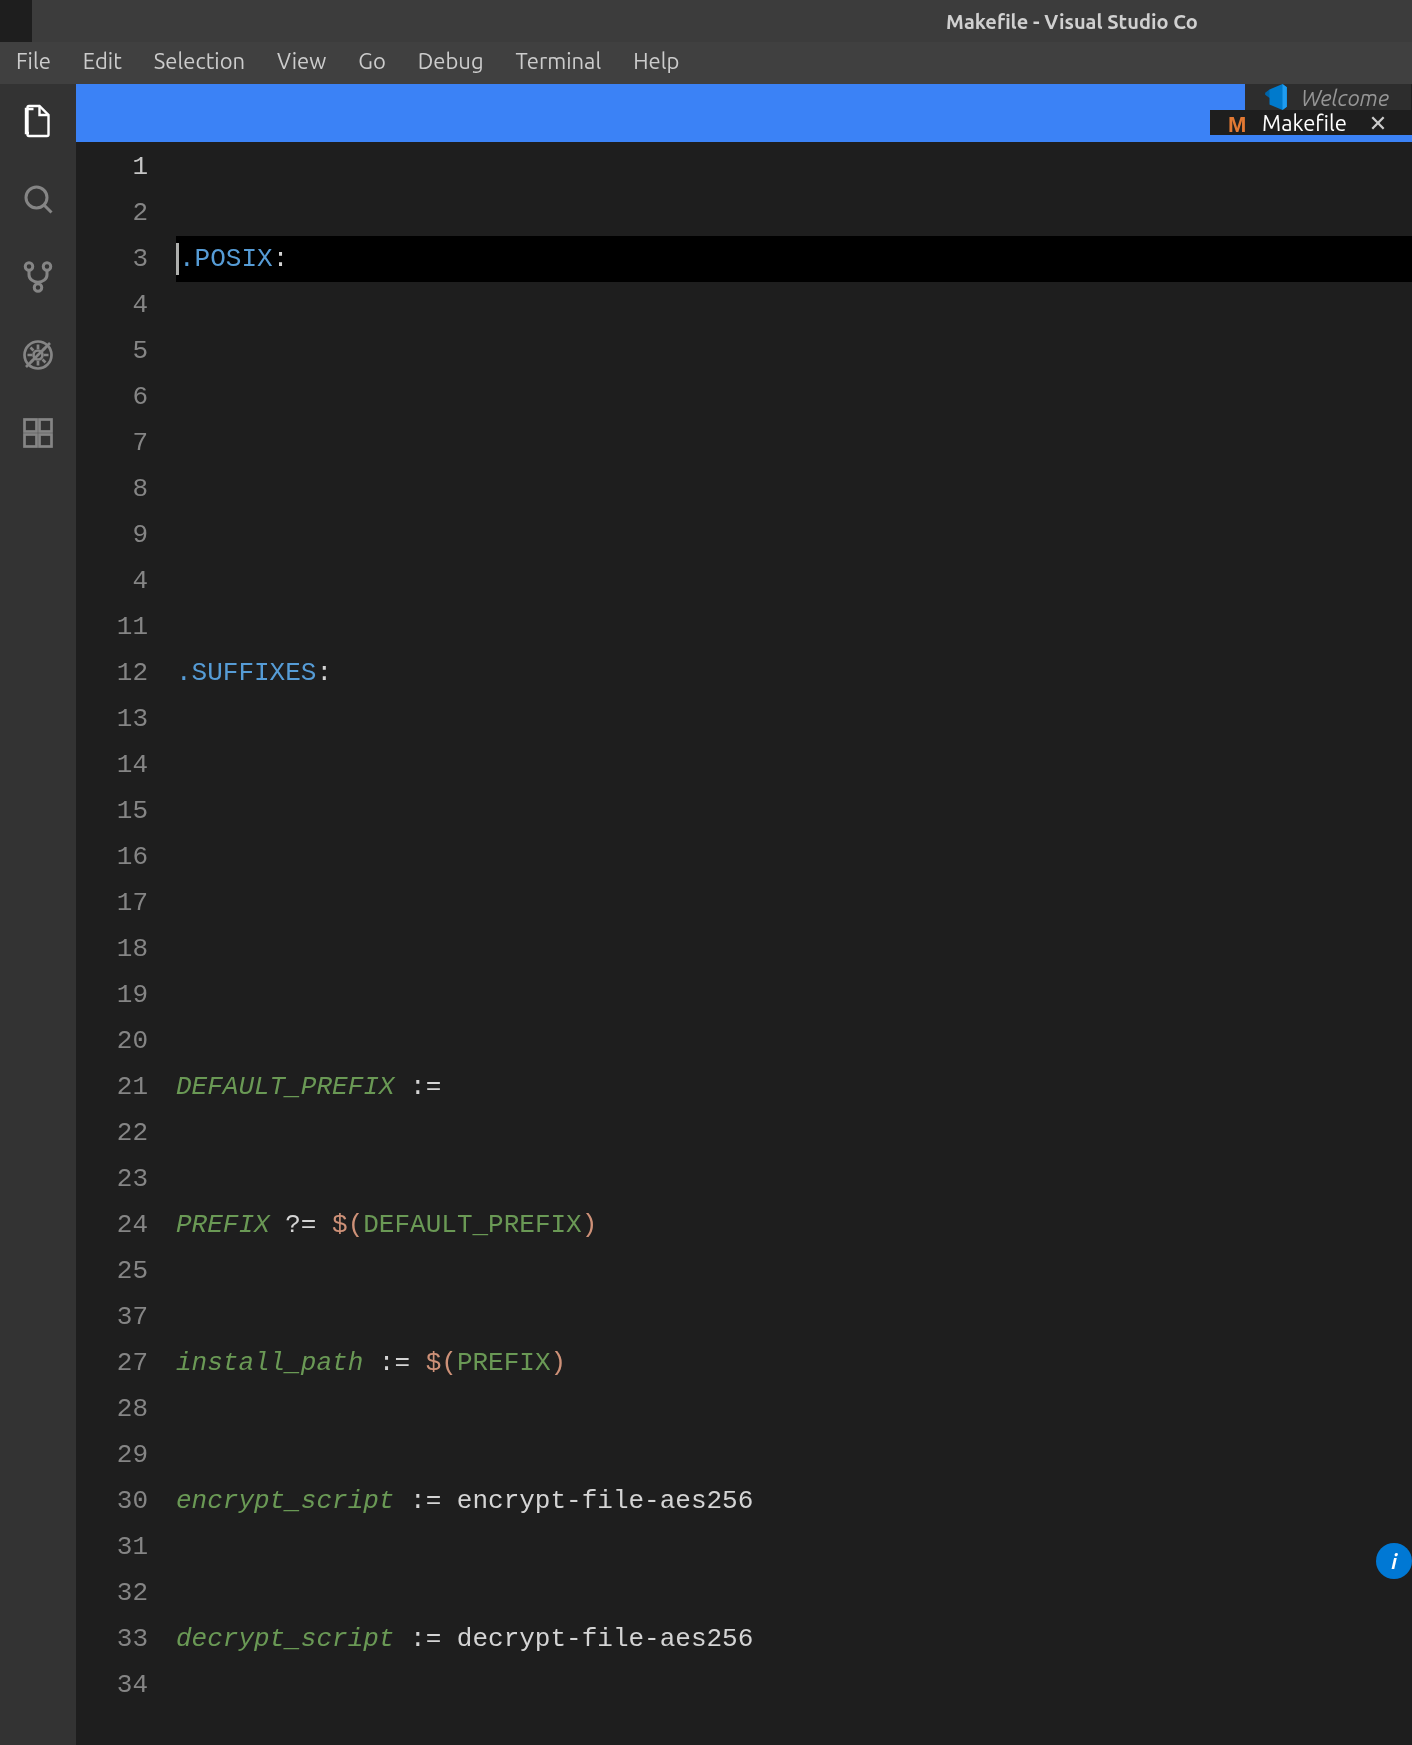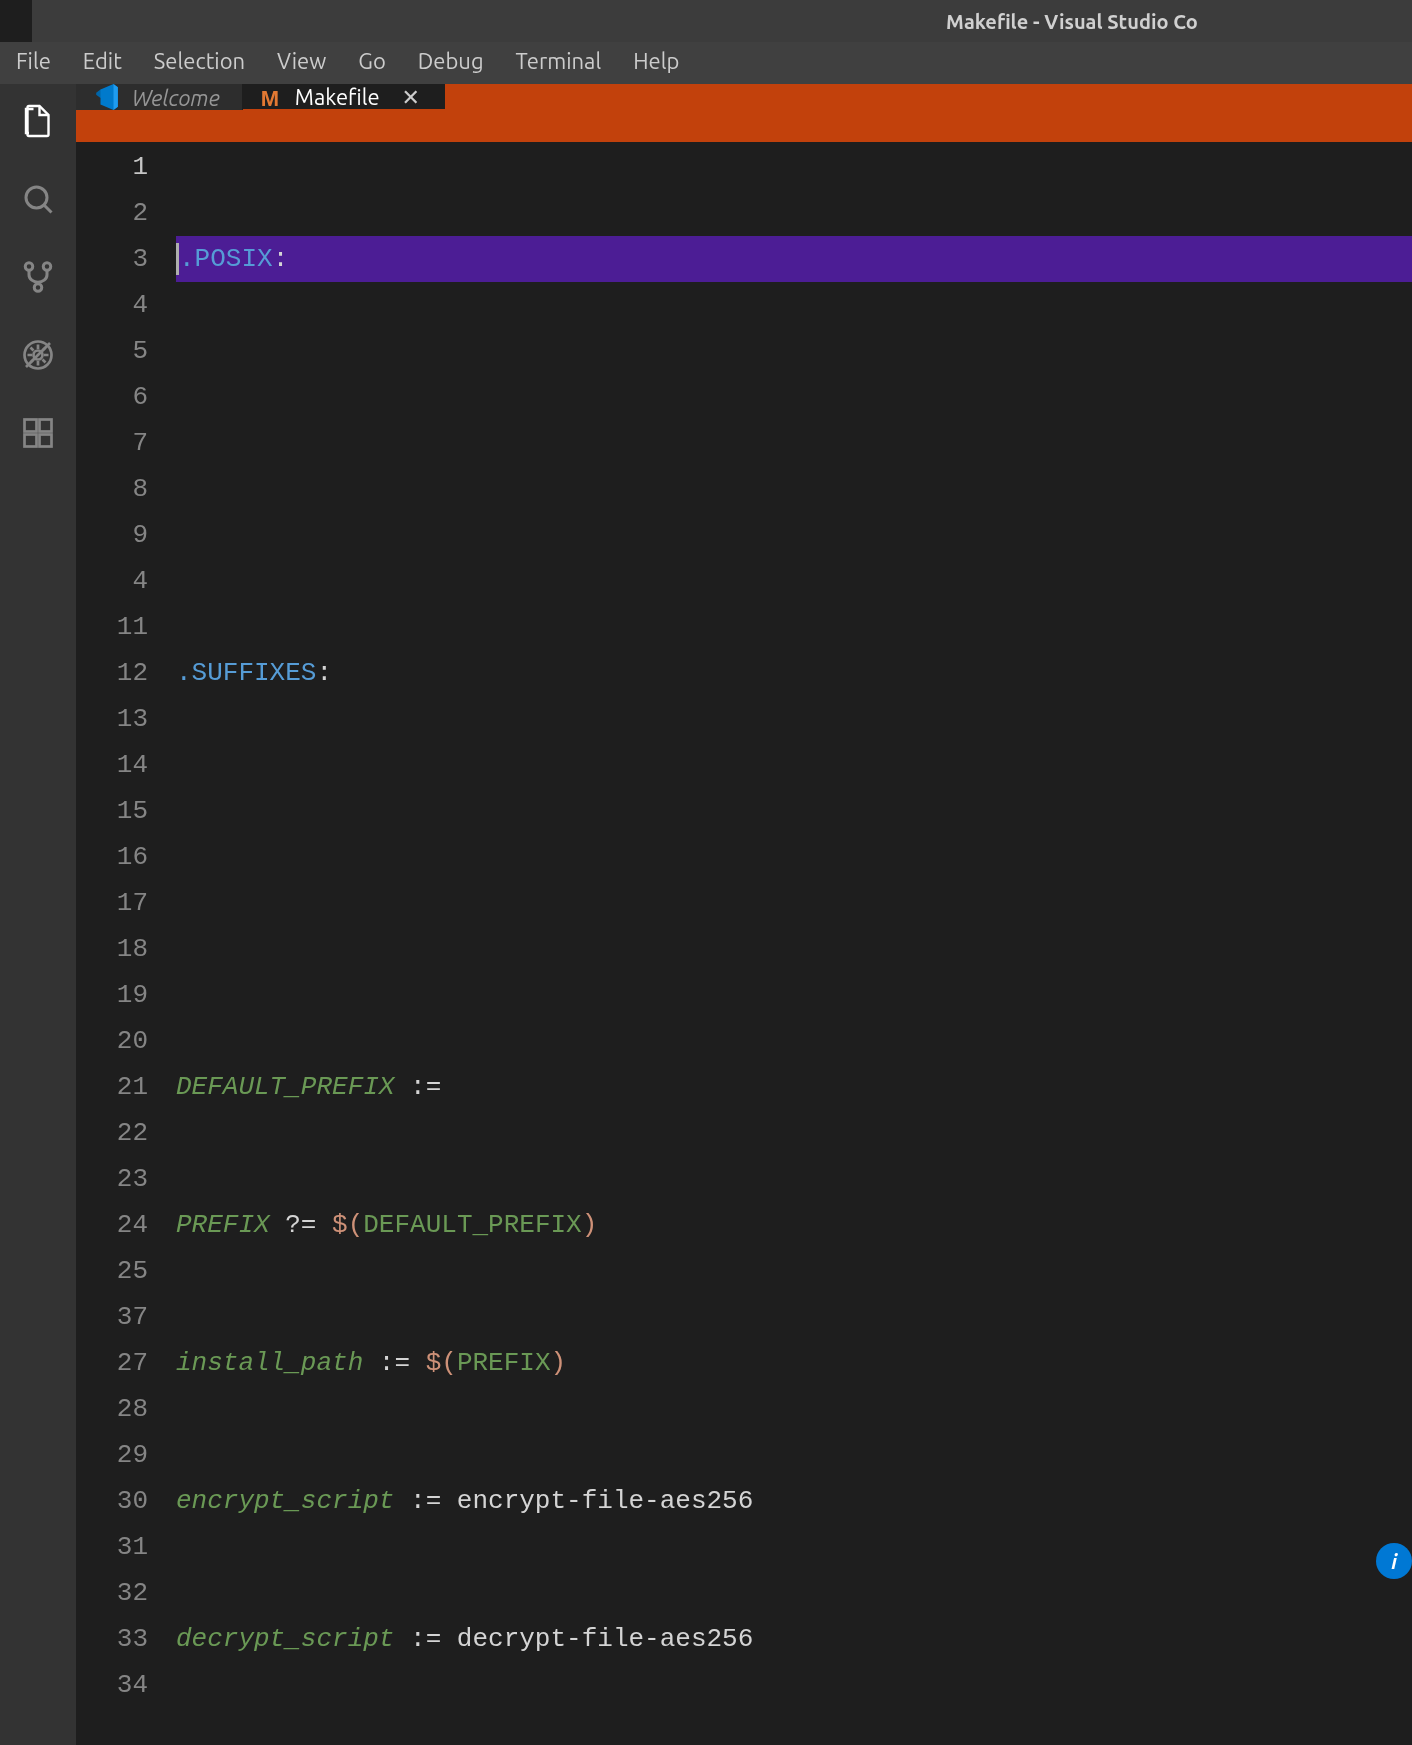--- a/index.html
+++ b/index.html
@@ -61,23 +61,24 @@
     .activity-icon svg { width: 36px; height: 36px; }
     .activity-icon.active { color: #ffffff; }
     .editor-area {
       flex: 1;
       display: flex;
       flex-direction: column;
       background: #1e1e1e;
     }
     .tab-bar {
       height: 58px;
-      background: #c2410c;
-      display: flex;
-      align-items: flex-start;
+      background: #3b82f6;
+      display: flex;
+      align-items: flex-end;
+      flex-direction: column;
     }
     .tab {
       display: flex;
       align-items: center;
       padding: 0 22px 0 18px;
       gap: 12px;
       font-size: 22px;
       cursor: pointer;
       background: #2d2d2d;
       border-right: 1px solid #1e1e1e;
@@ -125,21 +126,21 @@
       padding-top: 2px;
     }
     .gutter-line { height: 46px; }
     .code {
       flex: 1;
       padding-top: 2px;
       white-space: pre;
     }
     .code-line { height: 46px; display: flex; align-items: center; }
     .code-line.highlight {
-      background: #4c1d95;
+      background: #000000;
     }
     .cursor-bar {
       display: inline-block;
       width: 3px;
       height: 32px;
       background: #aeafad;
       vertical-align: middle;
       margin-right: 0px;
     }
     

